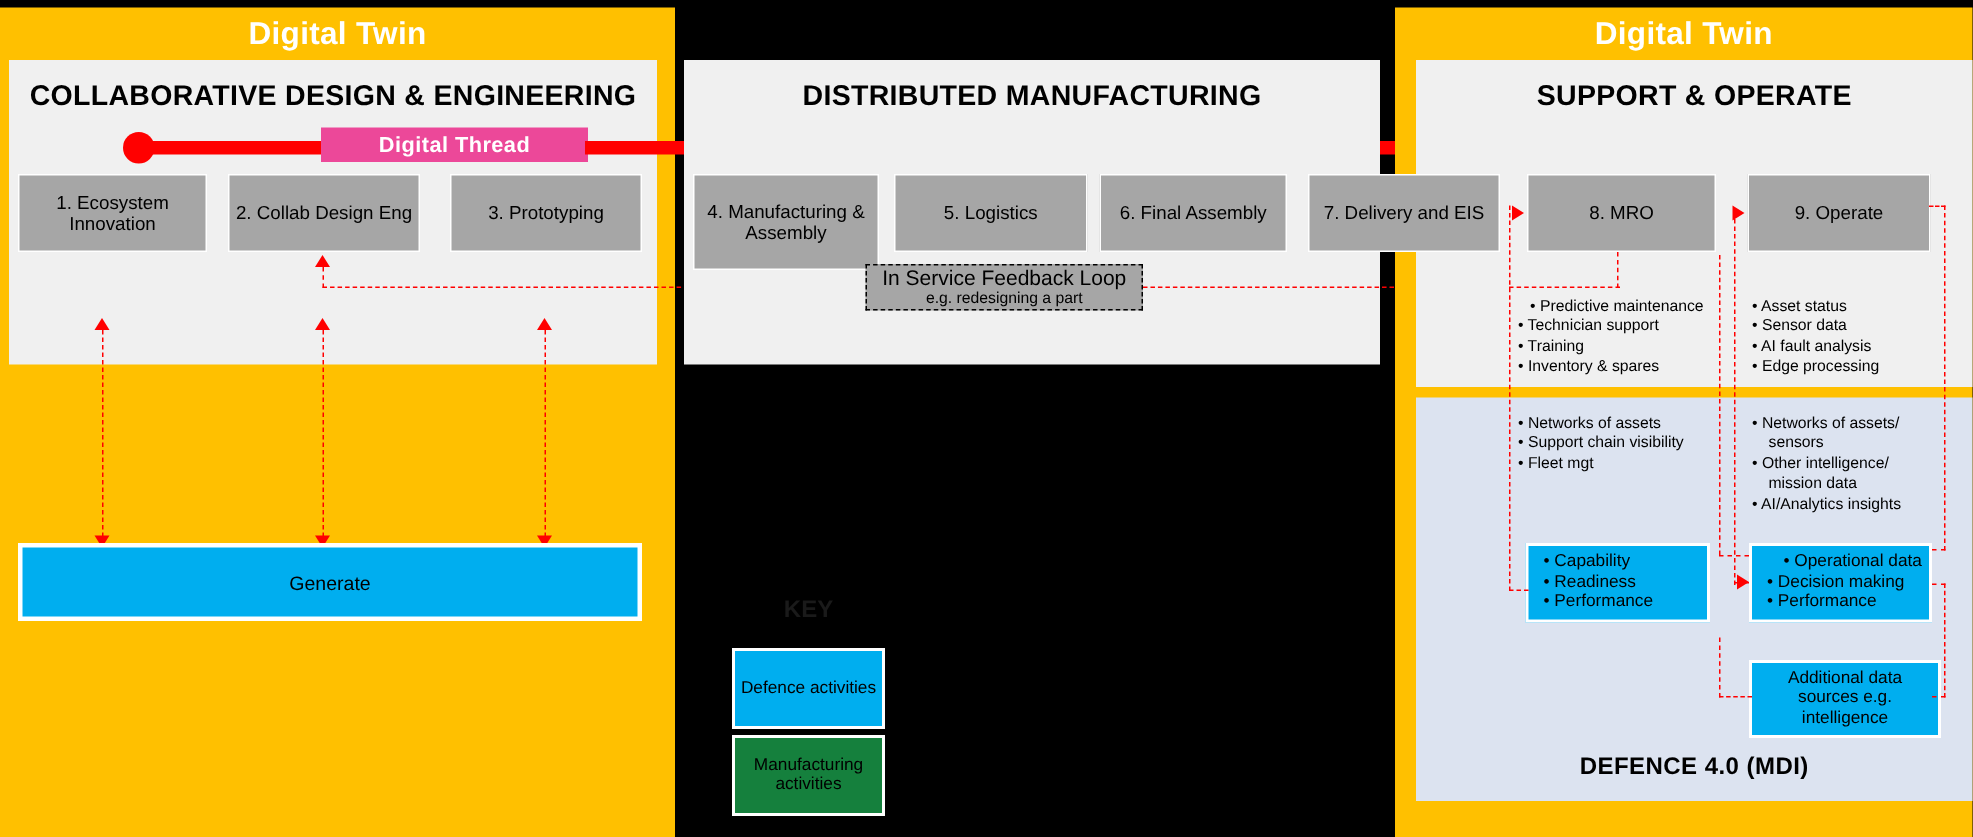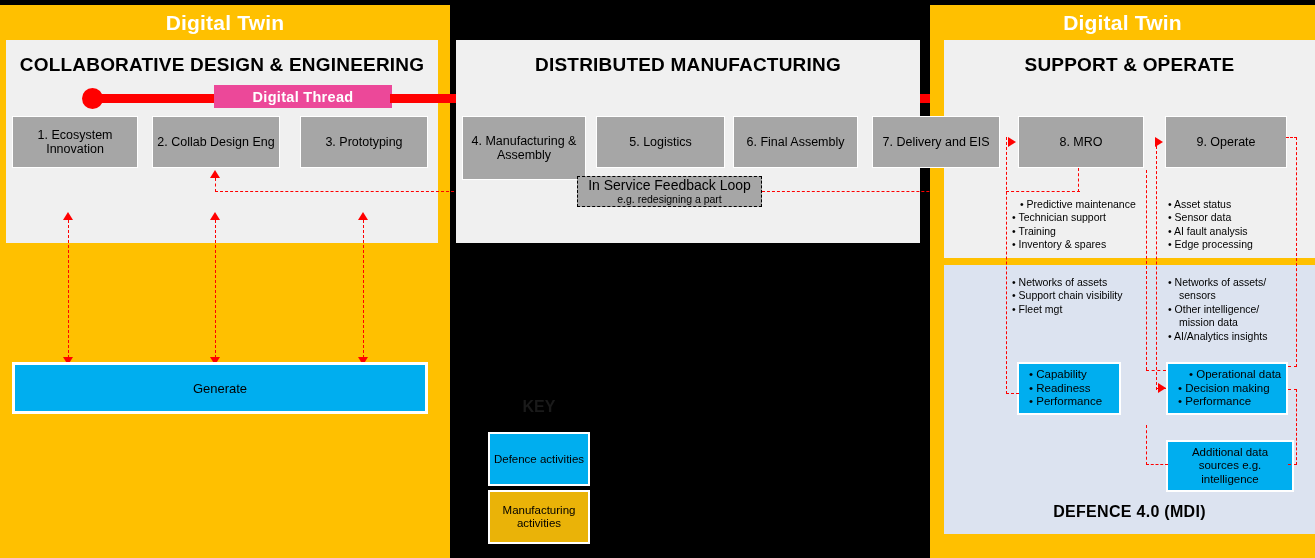--- a/index.html
+++ b/index.html
@@ -51,21 +51,21 @@
 
   
   .mdi{background:#DCE3F0;}
   .mdi-title{font-weight:bold;font-size:16px;text-align:center;letter-spacing:.3px;}
 
   
   .key-title{color:#1a1a1a;font-weight:bold;font-size:16px;text-align:center;}
   .key-box{border:2px solid #fff;display:flex;align-items:center;justify-content:center;
            text-align:center;font-size:11.5px;line-height:13px;color:#000;}
   .key-blue{background:#00AEEF;}
-  .key-grey{background:#eab308;}
+  .key-grey{background:#15803d;}
 
   
   .generate{background:#00AEEF;border:3px solid #ffffff;display:flex;align-items:center;
             justify-content:center;font-size:13px;color:#000;}
 
   
   .dh{border-top:1.6px dashed #FF0000;height:0;}
   .dv{border-left:1.6px dashed #FF0000;width:0;}
   .ah-up{width:0;height:0;border-left:5px solid transparent;border-right:5px solid transparent;
          border-bottom:8px solid #FF0000;}
@@ -174,21 +174,21 @@
     <div style="text-indent: -11px; padding-left: 11px;">•  Support chain visibility</div>
     <div style="text-indent: -11px; padding-left: 11px;">•  Fleet mgt</div>
   </div>
 
   <div class="abs blist wrap" style="left:1168px;top:276px;width:122px;">
     <div style="text-indent: -11px; padding-left: 11px;">•  Networks of assets/ sensors</div>
     <div style="text-indent: -11px; padding-left: 11px;">•  Other intelligence/ mission data</div>
     <div style="text-indent: -11px; padding-left: 11px;">•  AI/Analytics insights</div>
   </div>
 
-  <div class="abs bbox" style="left:1017px;top:362px;width:104px;height:53px;">
+  <div class="abs bbox" style="left:1017px;top:362px;width:123px;height:53px;">
     <div class="li" style="text-indent: -11px; padding-left: 21px;">•  Capability</div>
     <div class="li" style="text-indent: -11px; padding-left: 21px;">•  Readiness</div>
     <div class="li" style="text-indent: -11px; padding-left: 21px;">•  Performance</div>
   </div>
 
   <div class="abs bbox" style="left:1166px;top:362px;width:122px;height:53px;">
     <div class="li" style="text-indent: -11px; padding-left: 32px;">•  Operational data</div>
     <div class="li" style="text-indent: -11px; padding-left: 21px;">•  Decision making</div>
     <div class="li" style="text-indent: -11px; padding-left: 21px;">•  Performance</div>
   </div>

